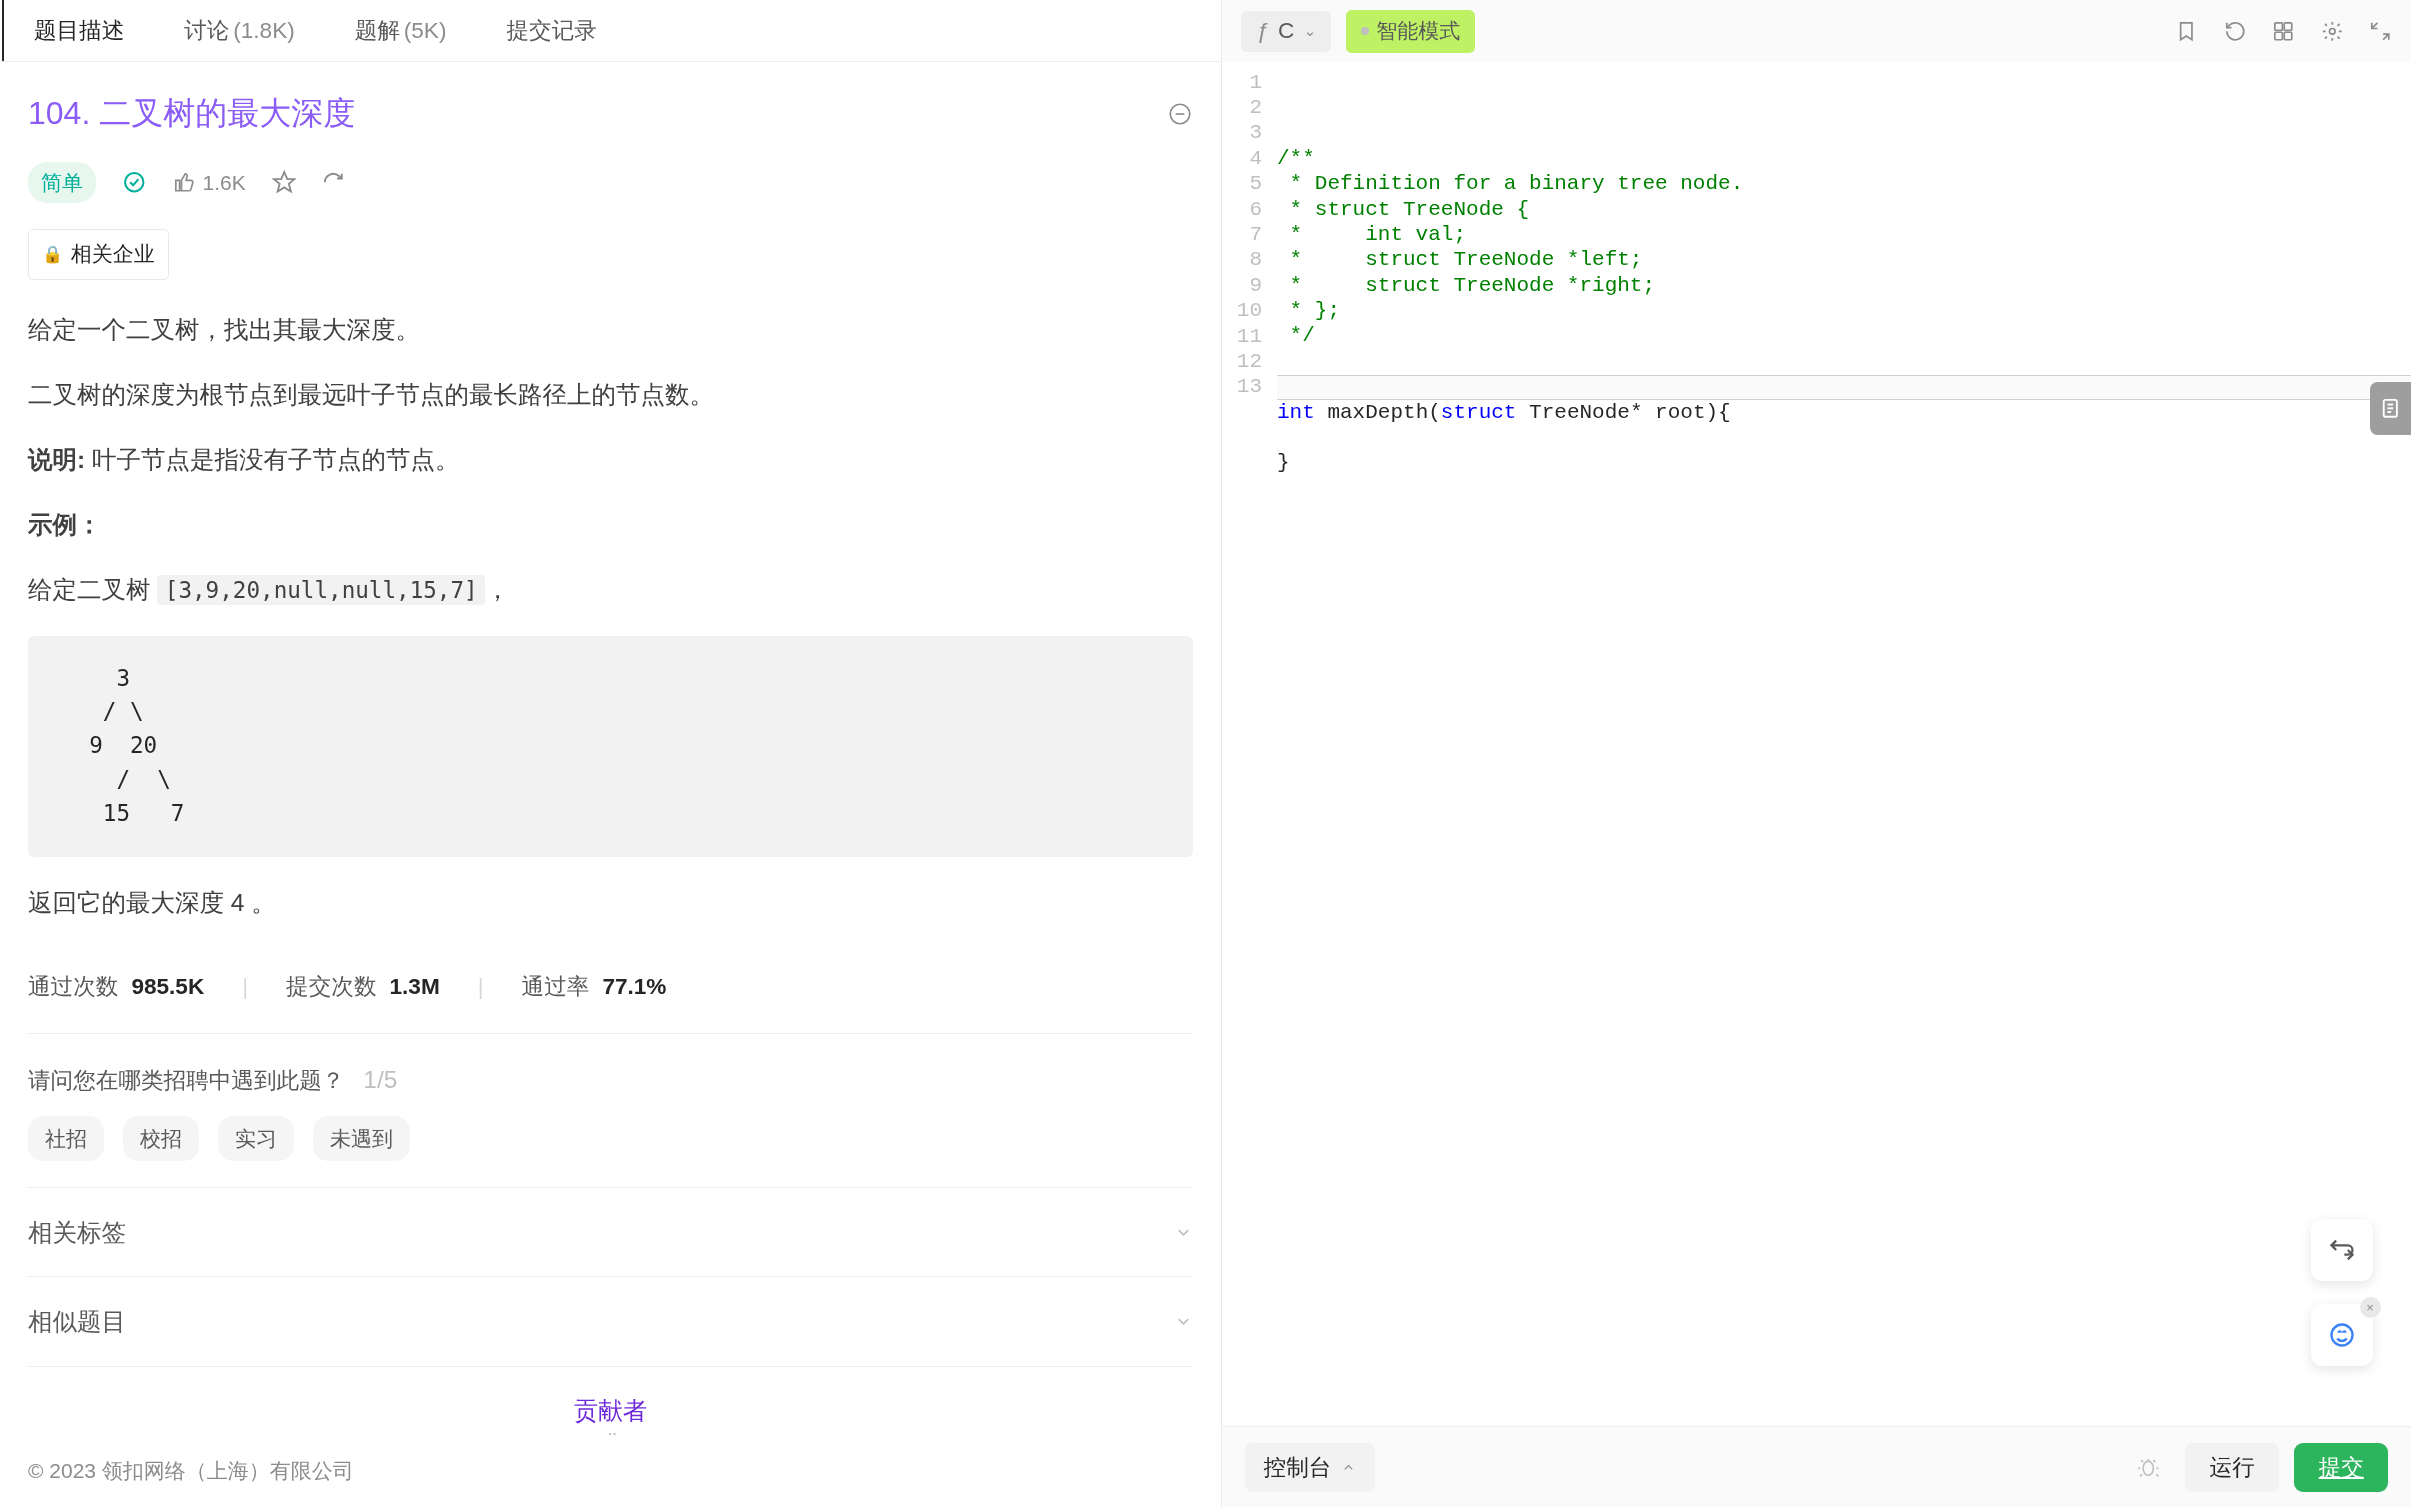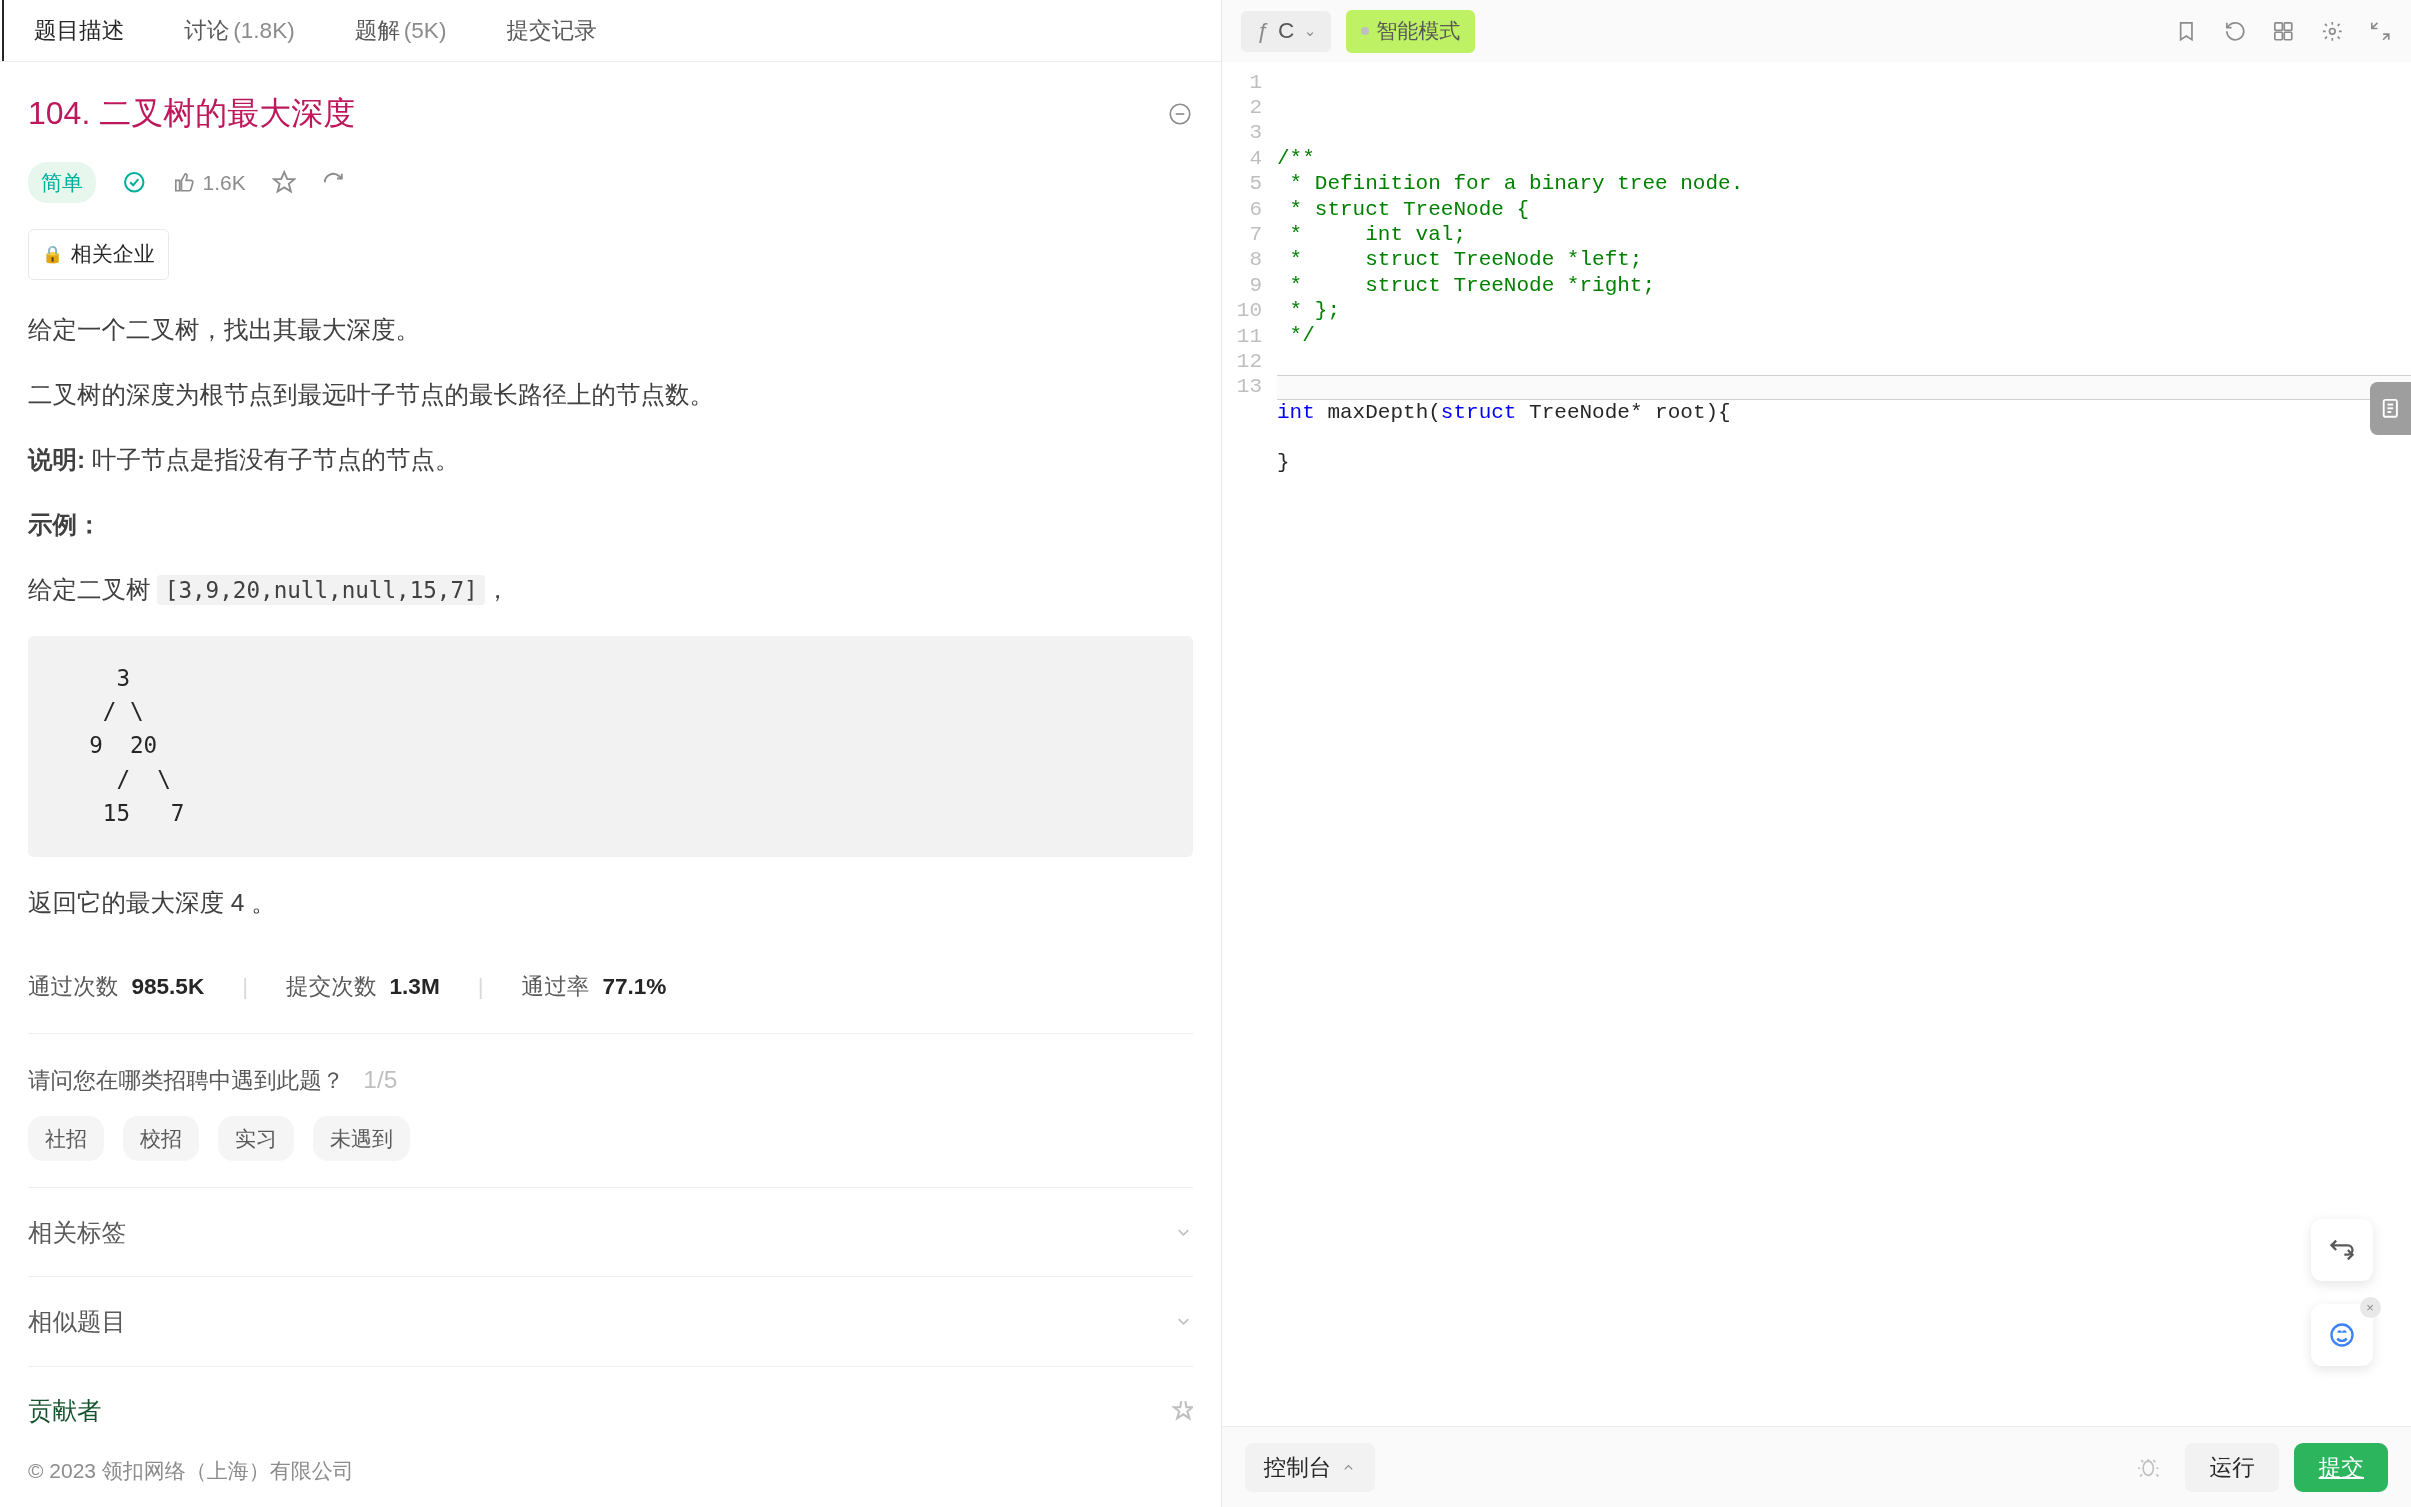--- a/index.html
+++ b/index.html
@@ -19,21 +19,21 @@
 
 
 .tabs { display: flex; border-bottom: 0.9px solid #eee; height: 62px; align-items: stretch; padding-left: 1.9px; }
 .tab { padding: 0 30px; display: flex; align-items: center; color: #595959; cursor: pointer; font-size: 22.6px; }
 .tab.active { background: #fff; border-left: 2.8px solid #262626; color: #262626; font-weight: 500; }
 .tab-count { color: #8c8c8c; margin-left: 3.8px; }
 
 
 .problem-content { flex: 1; overflow-y: auto; padding: 26px 28px 0 28px; font-size: 24.5px; line-height: 1.6; }
 .title-row { display: flex; justify-content: space-between; align-items: center; margin-bottom: 22.6px; }
-.problem-title { font-size: 32px; font-weight: 500; color: #be185d; }
+.problem-title { font-size: 32px; font-weight: 500; color: #8b5cf6; }
 .more-icon { color: #8c8c8c; cursor: pointer; }
 
 .meta-row { display: flex; align-items: center; gap: 26px; margin-bottom: 26px; }
 .difficulty-badge { background: #e7f7ee; color: #00af9b; padding: 3.8px 13px; border-radius: 19px; font-size: 21px; }
 .solved-icon { color: #00af9b; }
 .like-group { display: flex; align-items: center; gap: 7.5px; color: #8c8c8c; cursor: pointer; font-size: 21px; }
 .star-icon, .share-icon { color: #8c8c8c; cursor: pointer; }
 
 .company-badge { display: inline-flex; align-items: center; gap: 7.5px; border: 0.9px solid #e8e8e8; border-radius: 5.6px; padding: 7.5px 13px; font-size: 21px; margin-bottom: 30px; }
 .lock-emoji { font-size: 17px; }
@@ -49,21 +49,21 @@
 .divider { color: #d9d9d9; }
 
 .survey { border-top: 0.9px solid #eee; padding: 26px 0; }
 .survey-q { color: #595959; font-size: 22.6px; }
 .survey-step { color: #bfbfbf; margin-left: 19px; }
 .survey-options { display: flex; gap: 19px; margin-top: 17px; }
 .survey-opt { background: #f5f5f5; color: #595959; padding: 5.6px 17px; border-radius: 15px; font-size: 21px; cursor: pointer; }
 
 .collapsible { border-top: 0.9px solid #eee; padding: 24.5px 0; display: flex; justify-content: space-between; align-items: center; cursor: pointer; font-size: 24.5px; color: #595959; }
 .chevron { color: #bfbfbf; }
-.contributors { border-top: 0.9px solid #eee; border-bottom: 0.9px solid #eee; padding: 24.5px 0; display: flex; justify-content: space-between; align-items: center; font-size: 24.5px; color: #14532d; }
+.contributors { border-top: 0.9px solid #eee; border-bottom: 0.9px solid #eee; padding: 24.5px 0; display: flex; justify-content: space-between; align-items: center; font-size: 24.5px; color: #6d28d9; flex-direction: column; }
 
 .footer { padding: 22.6px 28px; color: #8c8c8c; font-size: 21px; border-top: 0; }
 
 
 .editor-toolbar { height: 62px; display: flex; align-items: center; padding: 0 19px; background: #fafafa; }
 .lang-select { background: #eeeeee; border-radius: 5.6px; padding: 7.5px 15px; display: flex; align-items: center; gap: 9.4px; cursor: pointer; font-size: 22.6px; color: #595959; margin-right: 15px; }
 .lang-icon { color: #8c8c8c; font-style: italic; }
 .lang-caret { color: #8c8c8c; font-size: 15px; }
 .smart-mode { background: #bef264; border-radius: 5.6px; padding: 7.5px 15px; display: flex; align-items: center; gap: 7.5px; cursor: pointer; font-size: 21px; color: #595959; }
 .dot { width: 7.5px; height: 7.5px; border-radius: 50%; background: #bfbfbf; }

